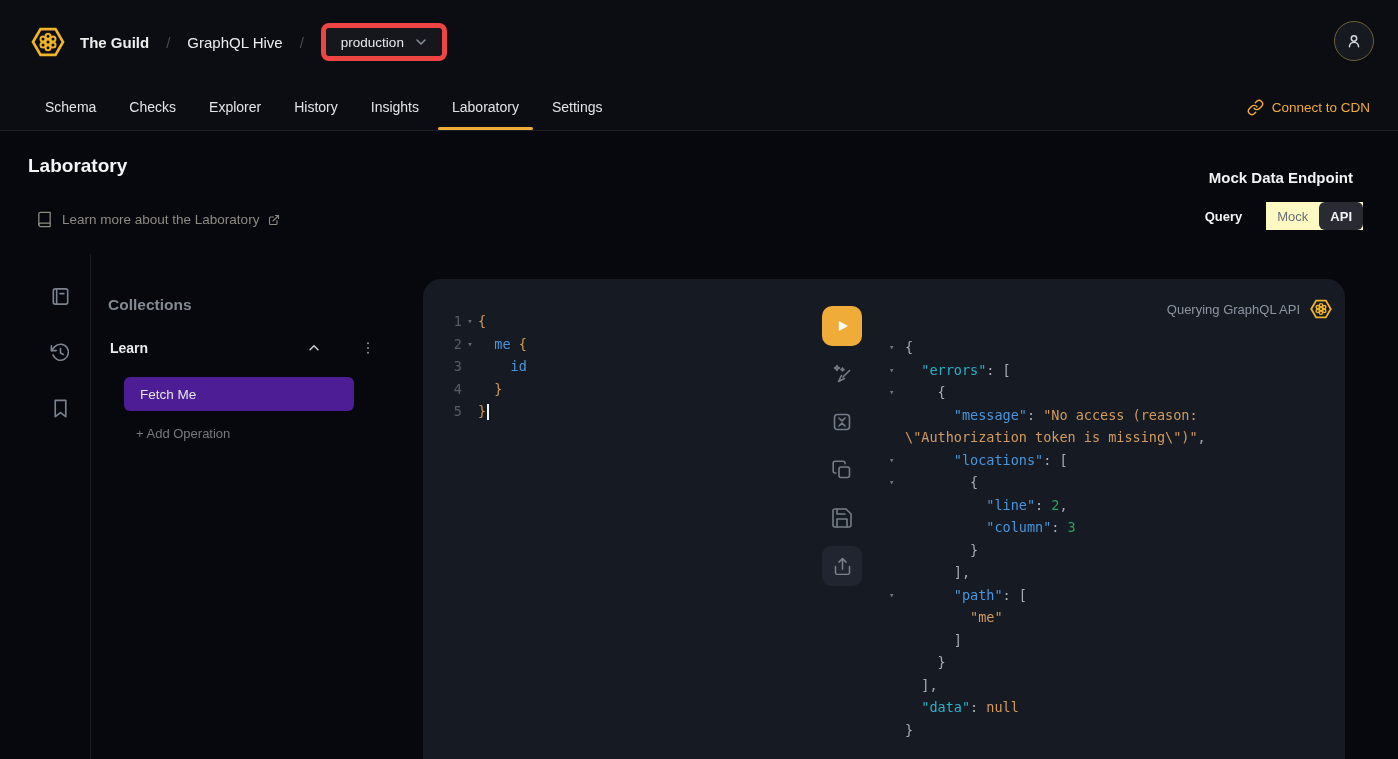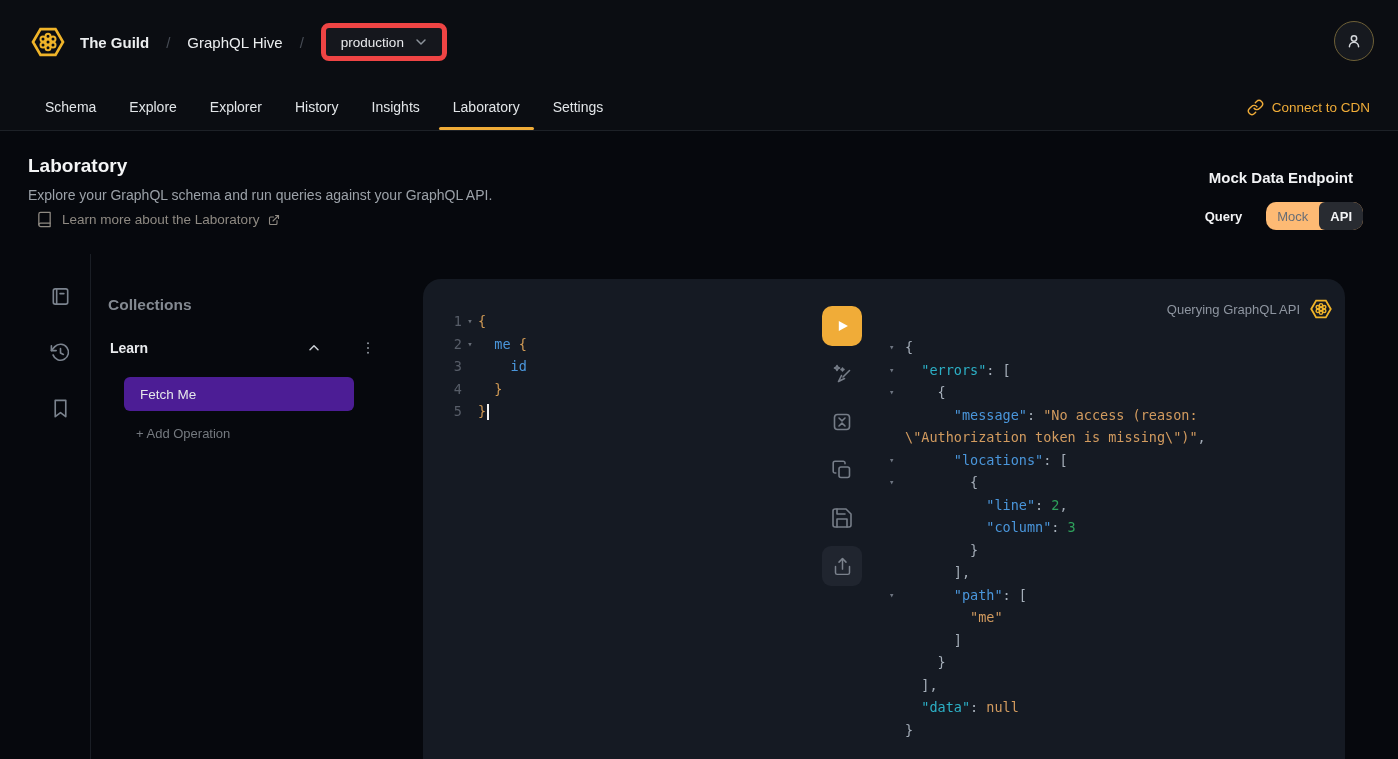--- a/index.html
+++ b/index.html
@@ -36,21 +36,21 @@
   
   .page-title{position:absolute;left:28px;top:155px;font-size:19px;font-weight:700;color:#f4f5f6;}
   .page-subtitle{position:absolute;left:28px;top:187px;font-size:14px;color:#9ba1a8;}
   .learn-link{position:absolute;left:36px;top:211px;display:flex;align-items:center;gap:9px;color:#8f8a83;font-size:13.5px;cursor:pointer;}
   .learn-link svg{stroke:#8f8a83;}
 
   .endpoint{position:absolute;right:35px;top:169px;display:flex;flex-direction:column;align-items:flex-end;gap:16px;}
   .endpoint-title{font-size:15px;font-weight:700;color:#f2f3f5;margin-right:10px;}
   .endpoint-row{display:flex;align-items:center;gap:24px;}
   .endpoint-label{font-size:13px;font-weight:700;color:#f2f3f5;}
-  .segmented{display:flex;border-radius:10px;overflow:hidden;background:#fdba74;}
+  .segmented{display:flex;border-radius:0;overflow:hidden;background:#fef9c3;}
   .seg-opt{height:28px;display:flex;align-items:center;padding:0 11px;font-size:13px;color:#676d76;cursor:pointer;border:none;background:transparent;font-family:inherit;}
   .seg-opt.active{background:#282b31;color:#f2f3f5;font-weight:600;border-radius:6px;}
 
   
   .rail-btn{position:absolute;left:47px;width:26px;height:26px;display:flex;align-items:center;justify-content:center;background:none;border:none;cursor:pointer;}
   .rail-btn svg{stroke:#7b838e;}
   .v-divider{position:absolute;left:90px;top:254px;bottom:0;width:1px;background:#1a1e25;}
 
   
   .col-title{position:absolute;left:108px;top:296px;font-size:15.5px;font-weight:700;color:#838991;}
@@ -125,39 +125,38 @@
     <button class="avatar">
       <svg width="20" height="20" viewBox="0 0 24 24" fill="none" stroke-width="1.8" stroke-linecap="round">
           <circle cx="12" cy="9" r="3.2"></circle>
           <path d="M6.5 19a5.5 5.5 0 0 1 11 0"></path>
         </svg>
     </button>
 
     <div class="tabbar">
       <div class="tabs">
           <div class="tab">Schema</div>
-          <div class="tab">Explore</div>
+          <div class="tab">Checks</div>
           <div class="tab">Explorer</div>
           <div class="tab">History</div>
           <div class="tab">Insights</div>
           <div class="tab active">Laboratory</div>
           <div class="tab">Settings</div>
         </div>
       <a class="cdn-link">
         <svg width="17" height="17" viewBox="0 0 24 24" fill="none" stroke-width="2" stroke-linecap="round" stroke-linejoin="round">
             <path d="M10 13a5 5 0 0 0 7.54.54l3-3a5 5 0 0 0-7.07-7.07l-1.72 1.71"></path>
             <path d="M14 11a5 5 0 0 0-7.54-.54l-3 3a5 5 0 0 0 7.07 7.07l1.71-1.71"></path>
           </svg>
         <span>Connect to CDN</span>
       </a>
     </div>
   </div>
 
   <h1 class="page-title">Laboratory</h1>
-  <div class="page-subtitle">Explore your GraphQL schema and run queries against your GraphQL API.</div>
   <a class="learn-link">
     <svg width="17" height="17" viewBox="0 0 24 24" fill="none" stroke-width="1.8" stroke-linecap="round" stroke-linejoin="round">
         <path d="M4 19.5A2.5 2.5 0 0 1 6.5 17H20"></path>
         <path d="M6.5 2H20v20H6.5A2.5 2.5 0 0 1 4 19.5v-15A2.5 2.5 0 0 1 6.5 2z"></path>
       </svg>
     <span>Learn more about the Laboratory</span>
     <svg width="12" height="12" viewBox="0 0 24 24" fill="none" stroke-width="2.2" stroke-linecap="round" stroke-linejoin="round">
         <path d="M18 13v6a2 2 0 0 1-2 2H5a2 2 0 0 1-2-2V8a2 2 0 0 1 2-2h6"></path>
         <polyline points="15 3 21 3 21 9"></polyline>
         <line x1="10" y1="14" x2="21" y2="3"></line>

